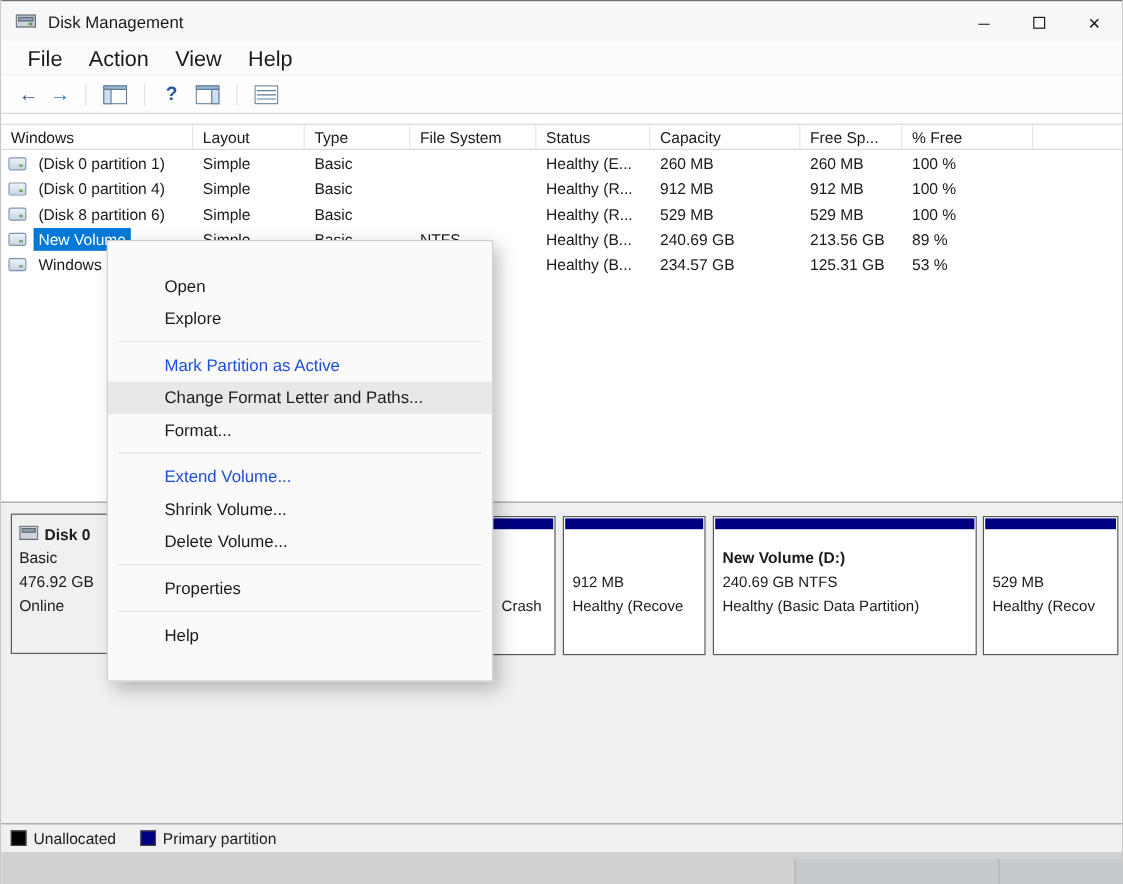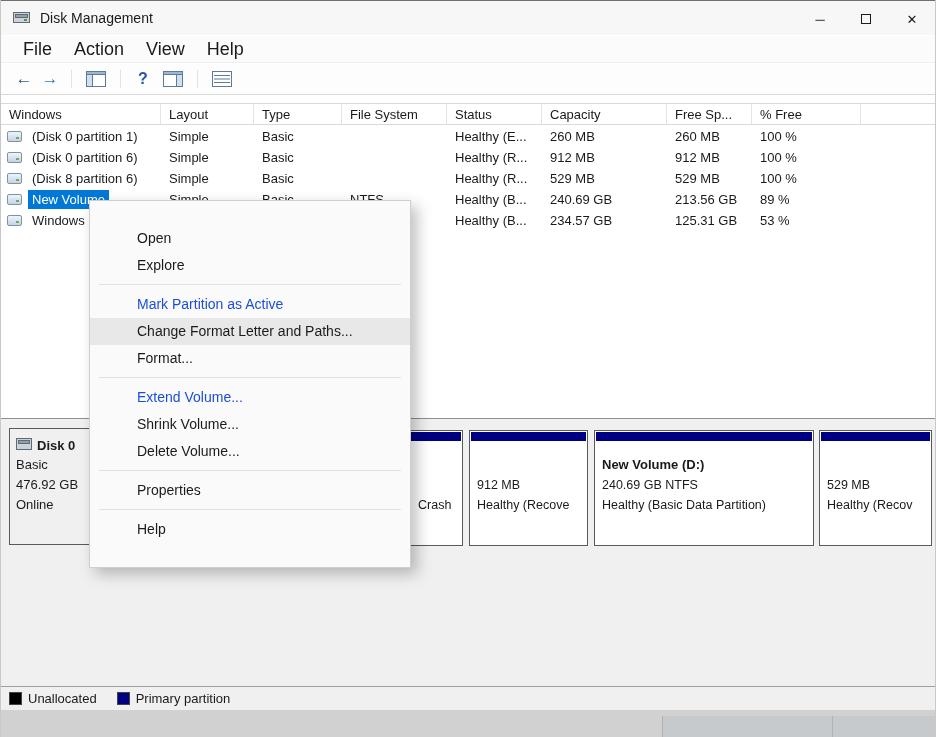--- a/index.html
+++ b/index.html
@@ -177,21 +177,21 @@
       <div class="cell c4">Healthy (E...</div>
       <div class="cell c5">260 MB</div>
       <div class="cell c6">260 MB</div>
       <div class="cell c7">100 %</div>
       <div class="cell c8"></div>
     </div>
 
     <div class="grid-row">
       <div class="cell c0 volcell">
         <span class="drive-icon"></span>
-        <span class="vol-label">(Disk 0 partition 6)</span>
+        <span class="vol-label">(Disk 0 partition 4)</span>
       </div>
       <div class="cell c1">Simple</div>
       <div class="cell c2">Basic</div>
       <div class="cell c3"></div>
       <div class="cell c4">Healthy (R...</div>
       <div class="cell c5">912 MB</div>
       <div class="cell c6">912 MB</div>
       <div class="cell c7">100 %</div>
       <div class="cell c8"></div>
     </div>

